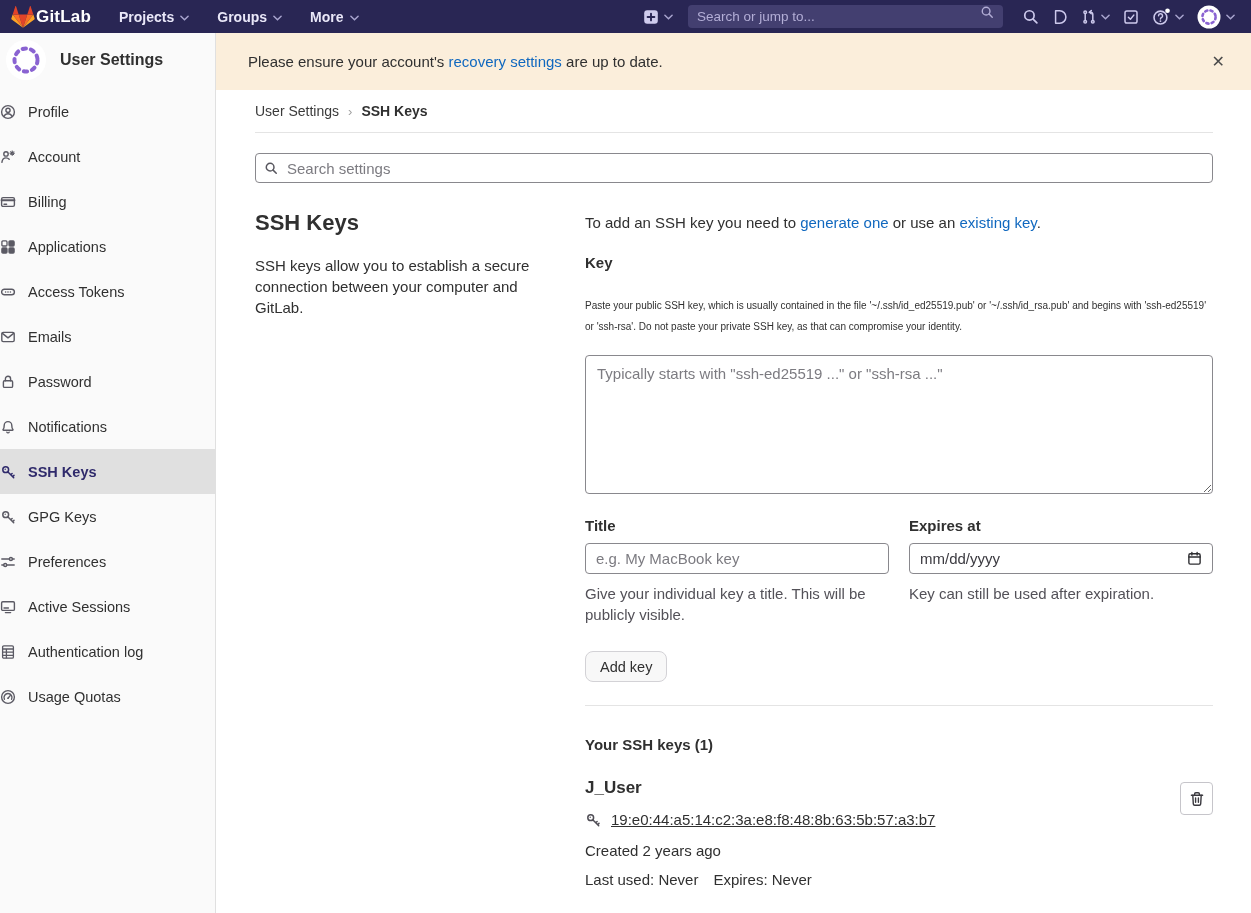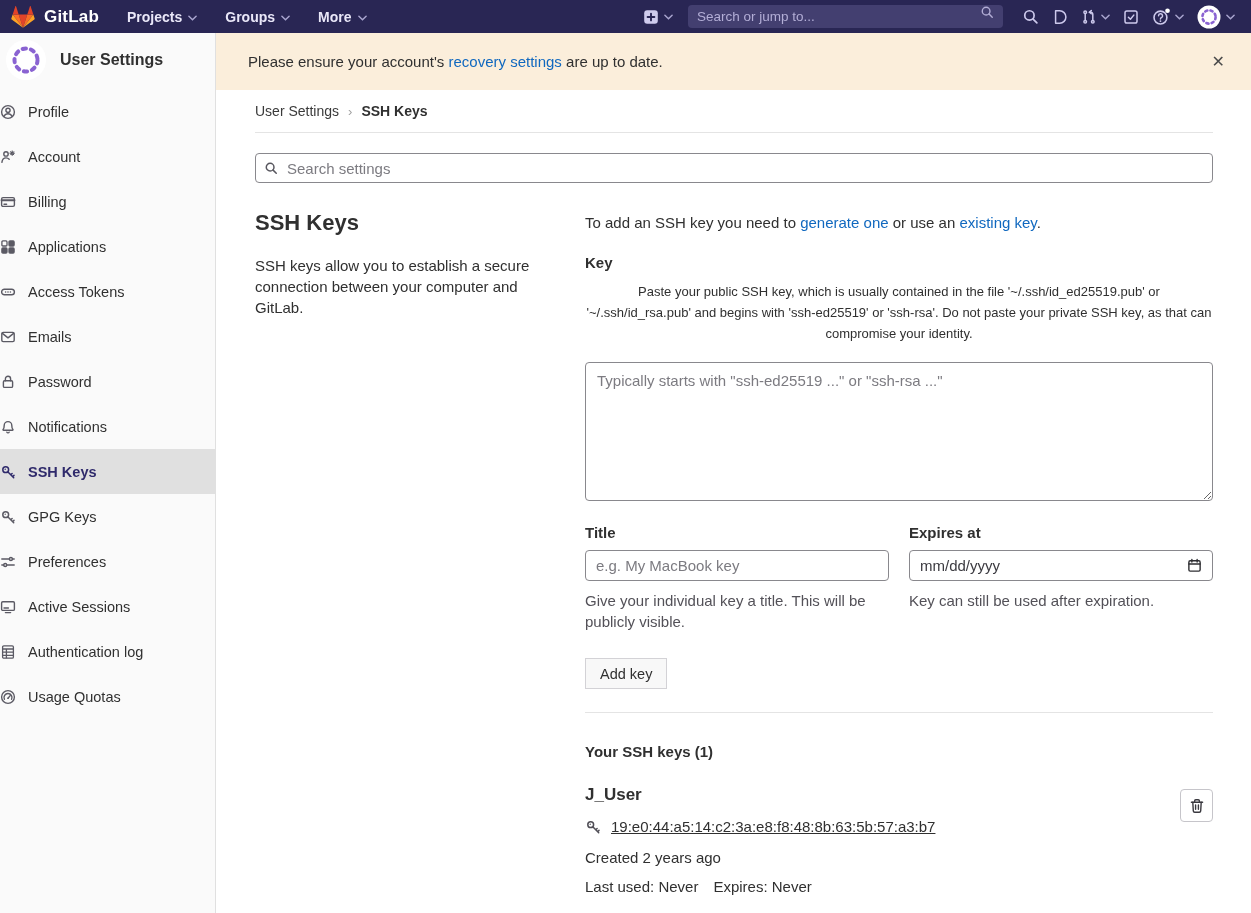--- a/index.html
+++ b/index.html
@@ -8,21 +8,21 @@
     font-family:"Liberation Sans","DejaVu Sans",sans-serif;
     color:#303030; background:#fff; overflow:hidden; font-size:15px;
   }
   svg { display:block; }
 
   
   .navbar {
     height:33px; background:#292654; display:flex; align-items:center;
     padding:0 16px 0 10px; color:#e9e7f8;
   }
-  .brand { display:flex; align-items:center; gap:8px; cursor:pointer; }
+  .brand { display:flex; align-items:center; cursor:pointer; }
   .brand-name { font-size:17px; font-weight:700; color:#fff; letter-spacing:.2px; }
   .nav-menu { display:flex; align-items:center; gap:6px; font-size:14px; font-weight:600;
     color:#e9e7f8; cursor:pointer; margin-left:28px; }
   .nav-menu .chev { color:#a9a5cf; margin-top:2px; }
   .nav-right { margin-left:auto; display:flex; align-items:center; }
   .plus-group { display:flex; align-items:center; gap:5px; cursor:pointer; }
   .nav-search {
     width:315px; height:23px; background:#433f70; border-radius:4px;
     display:flex; padding:0 9px; margin-left:15px;
   }
@@ -87,21 +87,21 @@
   .page-desc { font-size:15px; line-height:21px; }
   .col-right { flex:1; margin-left:30px; min-width:0; }
 
   .section-heading { font-size:15px; font-weight:700; margin-top:7px; }
   .intro { margin-top:15px; font-size:15px; }
   .intro span { white-space:pre-wrap;text-align:right; }
   .intro a { color:#1068bf; text-decoration:none; cursor:pointer; }
 
   .field-label { display:block; font-size:15px; font-weight:700; }
   .key-label { margin-top:23px; }
-  .key-help { margin-top:10px; font-size:13px; line-height:21px;text-align:center; }
+  .key-help { margin-top:24px; font-size:10px; line-height:21px; }
 
   textarea.key-input {
     width:100%; height:139px; margin-top:18px; border:1px solid #89888d; border-radius:4px;
     padding:9px 11px; font-size:15px; font-family:inherit; color:#303030; resize:vertical; outline:none;
   }
   textarea.key-input::placeholder { color:#7c7b81; }
 
   .form-row { display:flex; gap:20px; margin-top:20px; }
   .form-col { flex:1; min-width:0; }
   .input-wrap { position:relative; margin-top:9px; }
@@ -110,21 +110,21 @@
     padding:0 10px; font-size:15px; font-family:inherit; color:#303030; outline:none;
   }
   .input-wrap input::placeholder { color:#7c7b81; }
   .input-wrap input.date::placeholder { color:#3c3b41; }
   .input-wrap input.date { padding-right:36px; }
   .input-wrap .cal { position:absolute; right:11px; top:8px; color:#2f2f33; cursor:pointer; }
   .help-text { margin-top:9px; font-size:15px; color:#535158; line-height:21px; }
 
   .add-key-btn {
     margin-top:26px; height:31px; padding:0 14px; background:#f8f8f8;
-    border:1px solid #d3d2d6; border-radius:0; font-size:14.5px; font-family:inherit;
+    border:1px solid #d3d2d6; border-radius:8px; font-size:14.5px; font-family:inherit;
     color:#303030; cursor:pointer;
   }
 
   .divider { border:0; border-top:1px solid #e4e4e4; margin:23px 0 0; }
   .keys-heading { font-size:15px; font-weight:700; margin-top:30px; }
 
   .key-entry { position:relative; margin-top:25px; padding-right:60px; }
   .key-name { font-size:17px; font-weight:700; }
   .fingerprint-row { display:flex; align-items:center; gap:10px; margin-top:13px; font-size:15px;text-decoration:underline; }
   .fingerprint-row svg { color:#4f4d55; }

